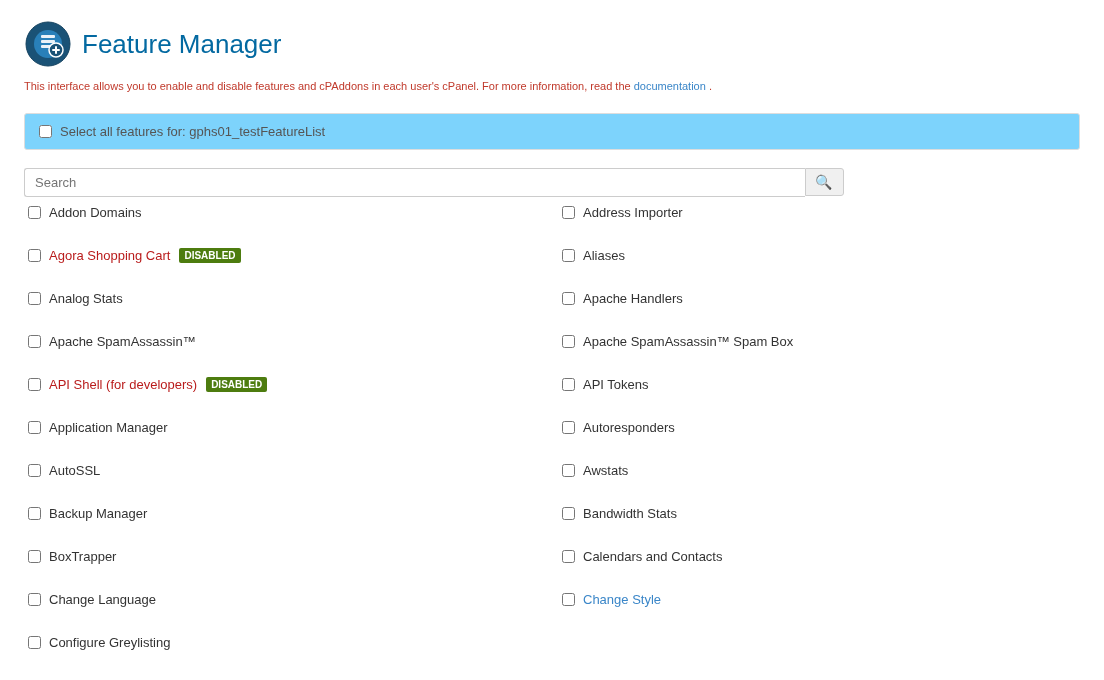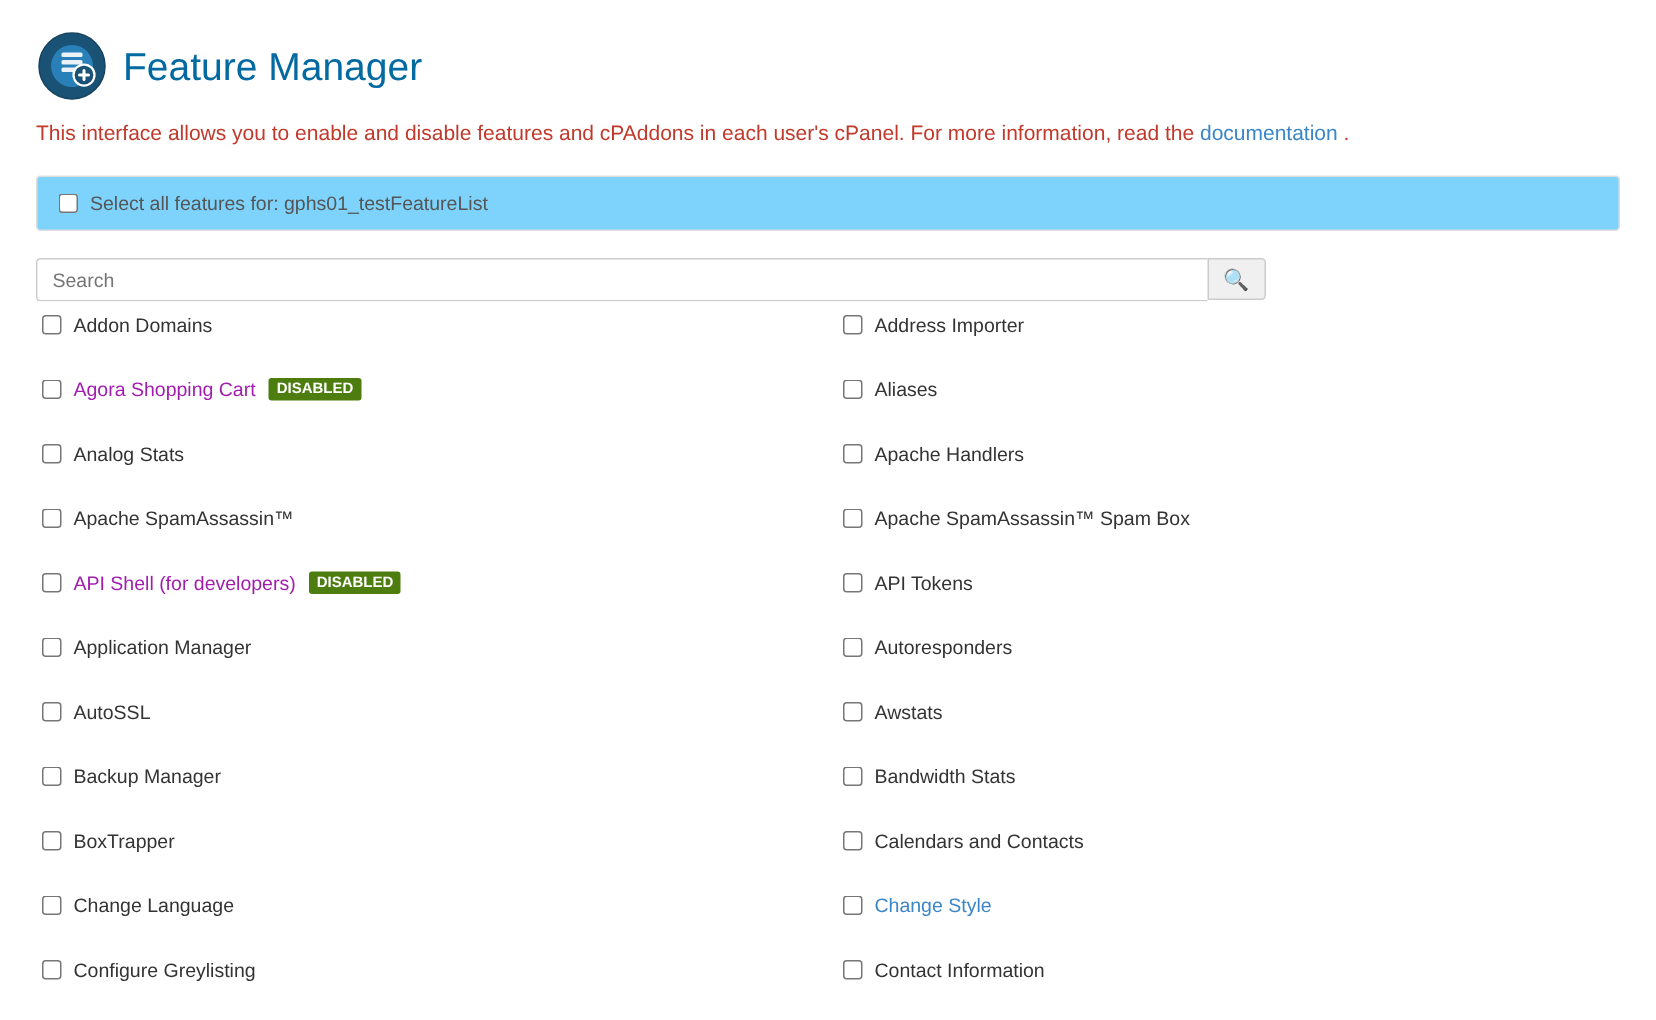--- a/index.html
+++ b/index.html
@@ -20,21 +20,21 @@
       height: 48px;
       margin-right: 10px;
       flex-shrink: 0;
     }
     .page-title {
       font-size: 26px;
       font-weight: normal;
       color: #0369a1;
     }
     .description {
-      font-size: 14px;
+      font-size: 11px;
       color: #c0392b;
       margin-bottom: 18px;
       line-height: 1.5;
     }
     .description a {
       color: #3a86c8;
       text-decoration: none;
     }
     .select-all-bar {
       background: #7dd3fc;
@@ -108,21 +108,21 @@
       border-radius: 2px;
       margin-left: 5px;
       text-transform: uppercase;
     }
     .feature-item-with-badge {
       display: flex;
       align-items: center;
       gap: 4px;
     }
     .grayed {
-      color: #a21caf;
+      color: #b91c1c;
     }
   </style>
 </head>
 <body>
 
 <div class="page-header">
   <svg class="header-icon" viewBox="0 0 48 48" xmlns="http://www.w3.org/2000/svg">
     <circle cx="24" cy="24" r="22" fill="#1a5276" stroke="#154360" stroke-width="1"></circle>
     <circle cx="24" cy="24" r="14" fill="#2980b9"></circle>
     <g fill="white" opacity="0.9">
@@ -279,19 +279,13 @@
       <span class="feature-item-with-badge">
         <span class="feature-label link-style">Change Style</span>
       </span>
     </div>
     <div class="feature-item">
       <input type="checkbox" style="">
       <span class="feature-item-with-badge">
         <span class="feature-label">Configure Greylisting</span>
       </span>
     </div>
-    <div class="feature-item">
-      <input type="checkbox" style="">
-      <span class="feature-item-with-badge">
-        <span class="feature-label">Contact Information</span>
-      </span>
-    </div>
   </div>
 
 </body></html>

